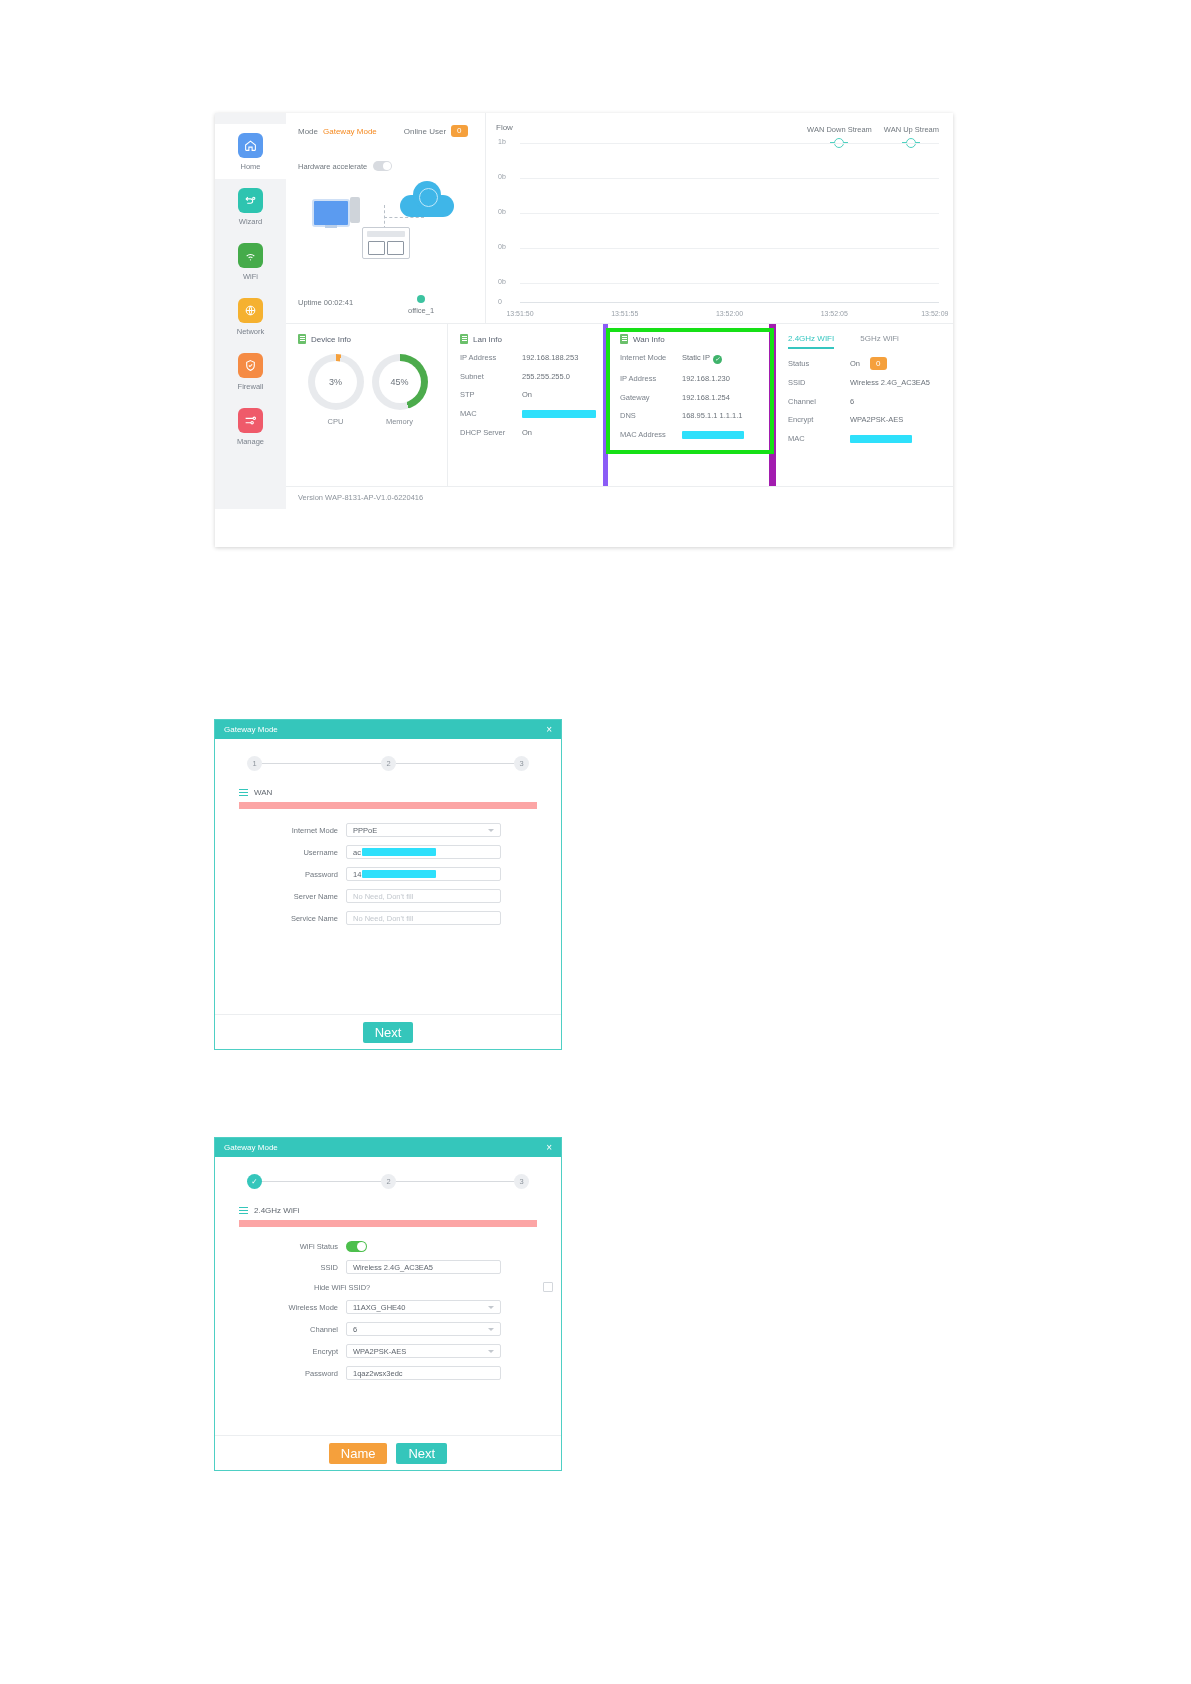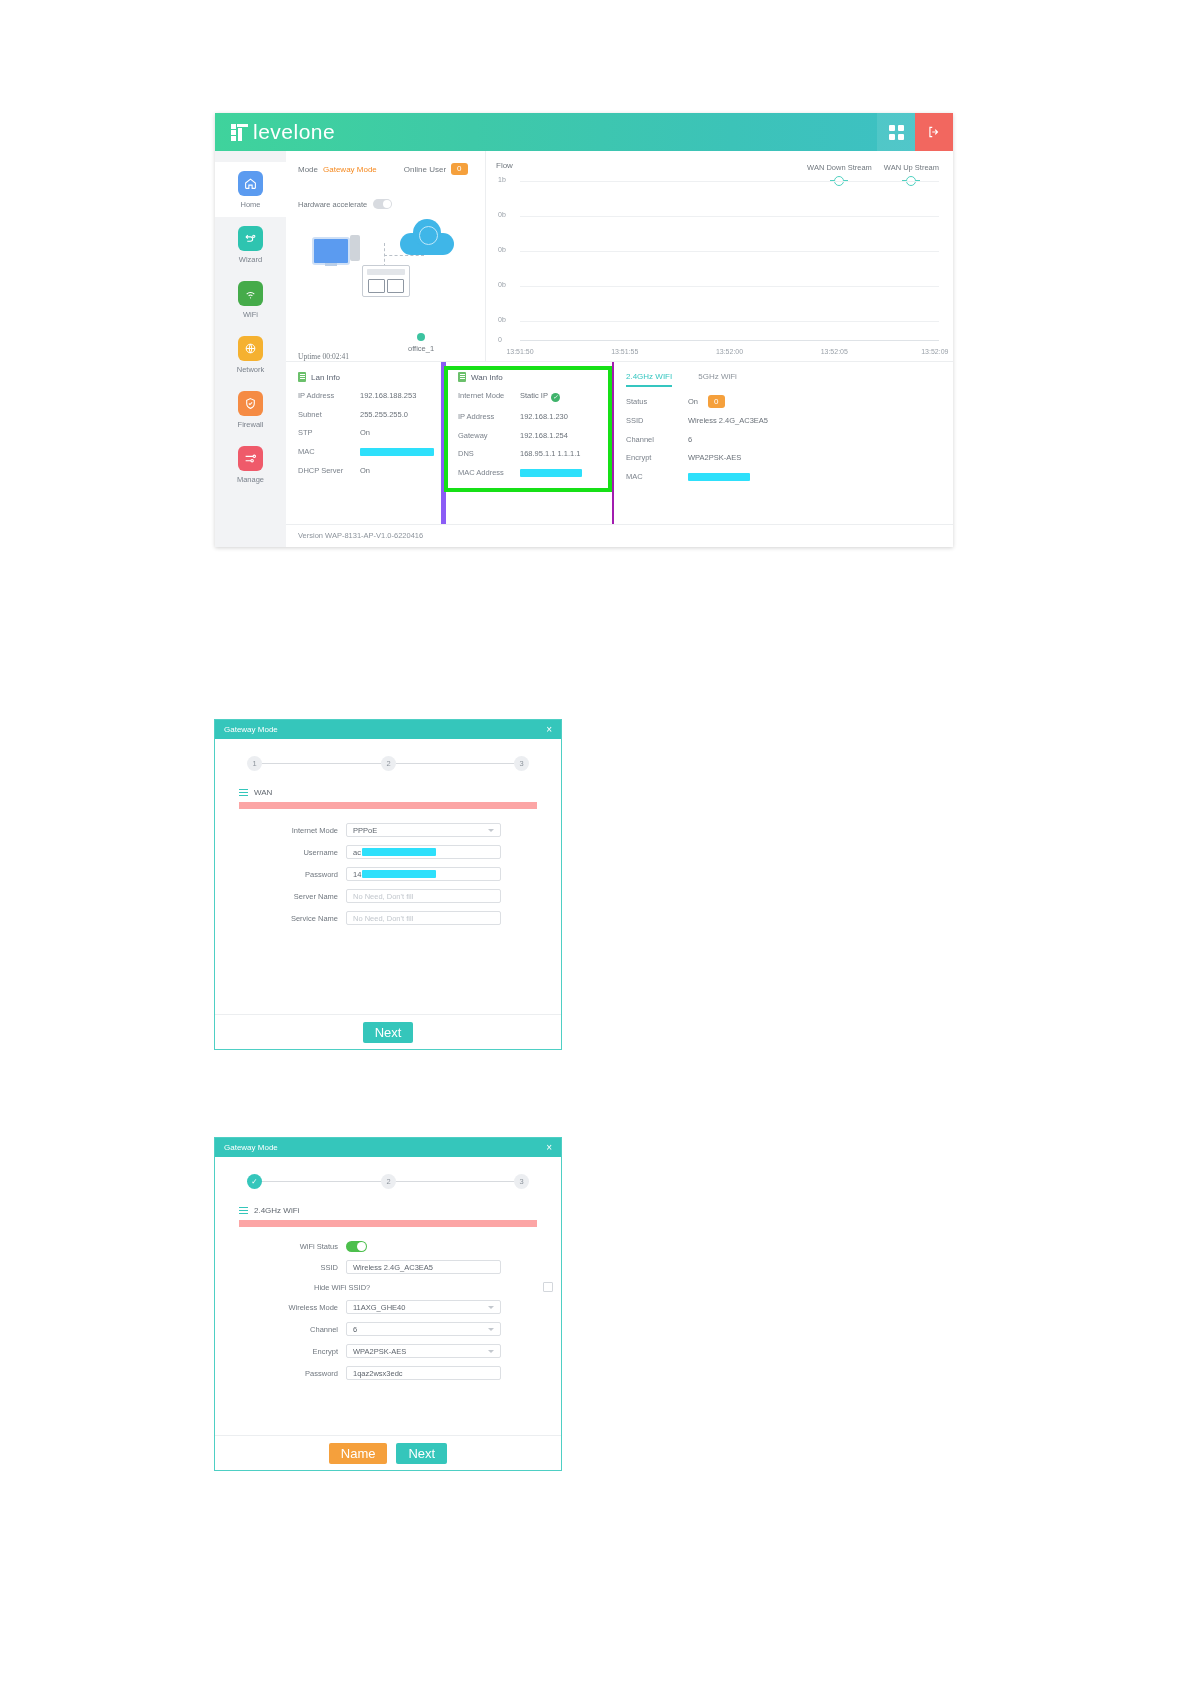--- a/index.html
+++ b/index.html
@@ -55,42 +55,42 @@
   .cloud{position:absolute;left:102px;top:4px;width:54px;height:38px;}
   .cloud .c1{position:absolute;left:0;top:14px;width:54px;height:22px;background:#3fb6e8;border-radius:12px;}
   .cloud .c2{position:absolute;left:13px;top:0;width:28px;height:28px;background:#3fb6e8;border-radius:50%;}
   .cloud .lines{position:absolute;left:19px;top:7px;width:17px;height:17px;border:1.5px solid #bfe8fa;border-radius:50%;}
   .router{position:absolute;left:64px;top:50px;width:46px;height:30px;border:1px solid #c7ccd3;border-radius:2px;background:#fff;}
   .router .bar{position:absolute;left:4px;top:3px;width:38px;height:6px;background:#e2e5e9;border-radius:1px;}
   .router .p1,.router .p2{position:absolute;top:13px;width:15px;height:12px;border:1px solid #8e97a2;border-radius:1px;background:#fff;}
   .router .p1{left:5px;} .router .p2{left:24px;}
   .dotline{position:absolute;left:86px;top:28px;width:0;height:24px;border-left:1px dashed #b9c0c8;}
   .dotline2{position:absolute;left:86px;top:40px;width:40px;height:0;border-top:1px dashed #b9c0c8;}
-  .uptime{position:absolute;left:12px;bottom:0;font-size:7.5px;color:#71787f;font-family:Liberation Serif, serif;}
+  .uptime{position:absolute;left:12px;bottom:16px;font-size:7.5px;color:#71787f;}
   .office{position:absolute;left:122px;bottom:8px;font-size:7.5px;color:#71787f;display:flex;align-items:center;gap:3px;flex-direction:column;}
   .office .pin{width:8px;height:8px;border-radius:50%;background:#3cc3a0;display:inline-block;}
 
   .flow{flex:1;padding:10px 12px 0 10px;position:relative;box-sizing:border-box;}
   .flow-title{font-size:8px;color:#71787f;}
   .legend{position:absolute;right:14px;top:12px;font-size:7.5px;color:#71787f;display:flex;gap:12px;align-items:center;}
   .legend span{display:flex;align-items:center;gap:4px;flex-direction:column;}
   .lg-dot{width:8px;height:8px;border-radius:50%;border:1.5px solid #4fd1c0;background:#fff;position:relative;}
   .lg-dot::before,.lg-dot::after{content:"";position:absolute;top:2.5px;width:4px;height:1px;background:#4fd1c0;}
   .lg-dot::before{left:-5px;} .lg-dot::after{right:-5px;}
   .chart{position:absolute;left:34px;right:14px;top:30px;height:160px;}
   .gl{position:absolute;left:0;right:0;height:0;border-top:1px solid #eef0f2;}
   .ylab{position:absolute;left:-22px;font-size:7px;color:#9aa1a9;transform:translateY(-5px);}
   .axis{position:absolute;left:0;right:0;bottom:0;height:0;border-top:1px solid #dfe3e7;}
   .xlab{position:absolute;bottom:-14px;font-size:7px;color:#9aa1a9;transform:translateX(-50%);}
 
   .info-row{display:flex;height:162px;}
   .panel{padding:10px 10px 0 12px;box-sizing:border-box;}
   .p-dev{width:162px;border-right:1px solid #eceef0;}
   .p-lan{width:160px;border-right:5px solid #8b5cf6;}
-  .p-wan{width:168px;border-right:2px solid #a21caf;position:relative;}
+  .p-wan{width:168px;border-right:7px solid #a21caf;position:relative;}
   .p-wifi{flex:1;}
   .panel-head{font-size:8px;color:#5a6270;display:flex;align-items:center;gap:5px;margin-bottom:10px;}
   .doc-ico{width:8px;height:10px;background:#6bc06b;border-radius:1px;position:relative;display:inline-block;}
   .doc-ico::after{content:"";position:absolute;left:1.5px;top:2px;width:5px;height:1px;background:#fff;box-shadow:0 2px 0 #fff,0 4px 0 #fff;}
   .gauges{display:flex;gap:8px;justify-content:center;}
   .gauge{text-align:center;}
   .ring{width:56px;height:56px;border-radius:50%;display:flex;align-items:center;justify-content:center;position:relative;}
   .ring::after{content:"";position:absolute;left:7px;top:7px;width:42px;height:42px;border-radius:50%;background:#fff;}
   .ring span{position:relative;z-index:2;font-size:9px;color:#6d747c;}
   .g-lbl{font-size:7.5px;color:#868d95;margin-top:7px;}
@@ -136,47 +136,20 @@
   .dlg-ft{position:absolute;left:0;right:0;bottom:0;height:34px;border-top:1px solid #eceef0;display:flex;align-items:center;justify-content:center;gap:9px;}
   .btn{font-size:13px;color:#fff;border-radius:2px;padding:4px 12px;line-height:1;}
   .btn.next{background:#35c6bb;}
   .btn.back{background:#f5a03c;}
 </style>
 </head>
 <body>
 
 <div class="router-app">
 
-  <div class="app-header">
-    <div class="brand">
-      <span class="brand-mark">
-        <i class="bm1"></i>
-          <i class="bm2"></i>
-          <i class="bm3"></i>
-          <i class="bm4"></i>
-          <i class="bm5"></i>
-      </span>
-      <span class="brand-text">levelone</span>
-    </div>
-    <div class="hdr-btns">
-      <div class="hdr-btn grid">
-        <span class="grid-glyph">
-            <b></b>
-            <b></b>
-            <b></b>
-            <b></b>
-          </span>
-      </div>
-      <div class="hdr-btn logout">
-        <svg width="14" height="14" viewBox="0 0 24 24" fill="none" stroke="#fff" stroke-width="2">
-          <path d="M9 4H5v16h4M14 8l4 4-4 4M18 12H9"></path>
-        </svg>
-      </div>
-    </div>
-  </div>
 
   <div class="app-body">
 
     <div class="sidebar">
       <div class="nav-item active">
         <span class="nav-ico ic-home">
           <svg width="13" height="13" viewBox="0 0 24 24" fill="none" stroke="#fff" stroke-width="2">
               <path d="M3 11l9-7 9 7v9a1 1 0 0 1-1 1h-5v-6H9v6H4a1 1 0 0 1-1-1z"></path>
             </svg>
         </span>
@@ -302,20 +275,40 @@
             <div class="xlab" style="left:25%">13:51:55</div>
             <div class="xlab" style="left:50%">13:52:00</div>
             <div class="xlab" style="left:75%">13:52:05</div>
             <div class="xlab" style="left:99%">13:52:09</div>
           </div>
         </div>
       </div>
 
       <div class="info-row">
 
+        <div class="panel p-dev">
+          <div class="panel-head">
+            <span class="doc-ico"></span>
+            <span>Device Info</span>
+          </div>
+          <div class="gauges">
+            <div class="gauge">
+              <div class="ring" style="background:conic-gradient(#f5a03c 0% 3%, #e8eaed 3% 100%)">
+                <span>3%</span>
+              </div>
+              <div class="g-lbl">CPU</div>
+            </div>
+            <div class="gauge">
+              <div class="ring" style="background:conic-gradient(#4cab4c 0% 45%, #e8eaed 45% 100%)">
+                <span>45%</span>
+              </div>
+              <div class="g-lbl">Memory</div>
+            </div>
+          </div>
+        </div>
 
         <div class="panel p-lan">
           <div class="panel-head">
             <span class="doc-ico"></span>
             <span>Lan Info</span>
           </div>
           <div class="kv">
               <span class="k">IP Address</span>
               <span class="v">192.168.188.253</span>
             </div>

